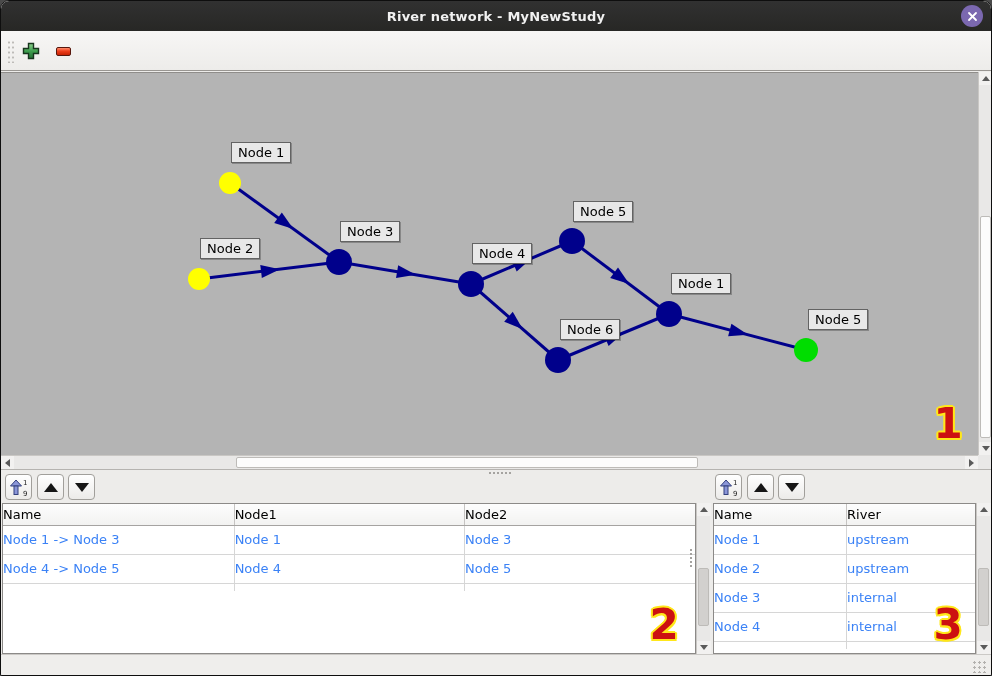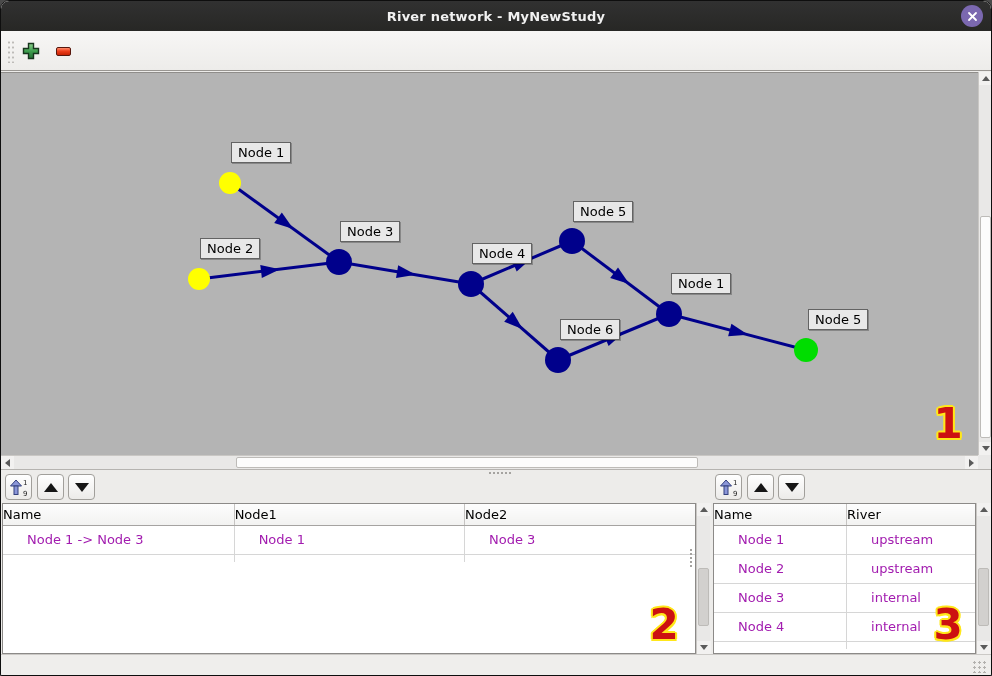--- a/index.html
+++ b/index.html
@@ -101,21 +101,21 @@
   .table-wrap.left  { left:1px;  width:694px; height:151px; }
   .table-wrap.right { left:712px; width:263px; height:151px; }
   table { border-collapse:collapse; table-layout:fixed; width:100%; font-size:13px; }
   th {
     height:21px; font-weight:normal; text-align:left;
     background:linear-gradient(#fdfdfd,#f2f2f1);
     border-right:1px solid #c6c4c2; border-bottom:1px solid #a5a3a1;
   }
   th:last-child { border-right:none; }
   td {
-    height:29px; padding-left:24px; color:#a21caf; background:#fff;
+    height:29px; padding-left:0; color:#3b82f6; background:#fff;
     border-right:1px solid #d6d6d6; border-bottom:1px solid #d6d6d6;
     overflow:hidden; white-space:nowrap;margin-left:36px;
   }
   td:last-child { border-right:none; }
   tr.partial td { height:8px; border-bottom:none; }
 
   .v-grip {
     position:absolute; left:688px; top:547px; width:4px; height:20px;
     background-image:radial-gradient(circle,#a5a3a0 1px,transparent 1.2px); background-size:4px 4px;
   }
@@ -279,20 +279,25 @@
             <th>Node1</th>
             <th>Node2</th>
           </tr>
         </thead>
       <tbody>
           <tr>
             <td>Node 1 -&gt; Node 3</td>
             <td>Node 1</td>
             <td>Node 3</td>
           </tr>
+          <tr>
+            <td>Node 4 -&gt; Node 5</td>
+            <td>Node 4</td>
+            <td>Node 5</td>
+          </tr>
           <tr class="partial">
             <td></td>
             <td></td>
             <td></td>
           </tr>
         </tbody>
     </table>
   </div>
 
   <div class="sb sb-v" style="left:695px; top:502px; height:151px;">

